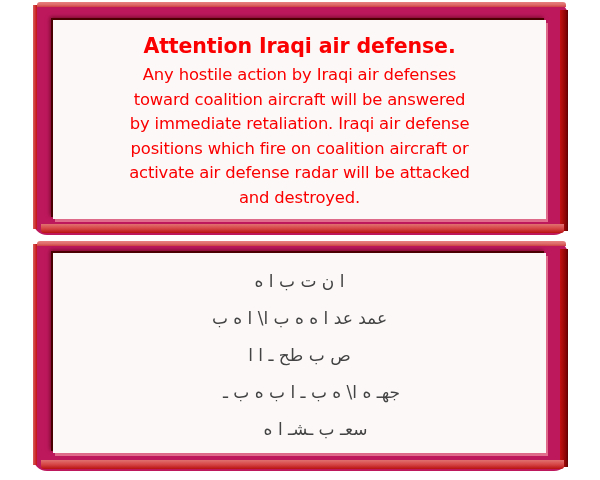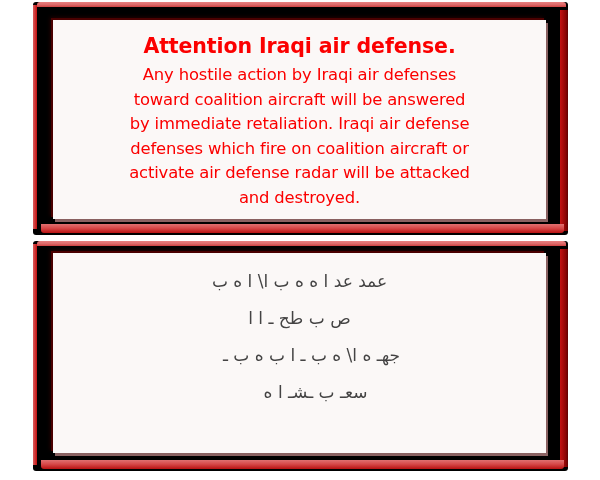--- a/index.html
+++ b/index.html
@@ -18,22 +18,22 @@
     position: relative;
     width: 600px;
     height: 480px;
     background: #ffffff;
   }
 
   
   .panel {
     position: absolute;
     box-sizing: border-box;
-    background: #000000;
-    border-radius: 3px;
+    background: #be185d;
+    border-radius: 14px;
   }
   
   .panel .bevel-hi {
     position: absolute;
     pointer-events: none;
   }
   .panel .bevel-hi.top {
     left: 4px;
     right: 2px;
     top: 0;
@@ -168,36 +168,37 @@
     <div class="bevel-lo right"></div>
     <div class="bevel-lo bottom"></div>
 
     <div class="field">
       <div class="english-body">
         <div class="headline">Attention Iraqi air defense.</div>
         <div class="para">
           <div class="line">Any hostile action by Iraqi air defenses</div>
           <div class="line">toward coalition aircraft will be answered</div>
           <div class="line">by immediate retaliation.  Iraqi air defense</div>
-          <div class="line">defenses which fire on coalition aircraft or</div>
+          <div class="line">positions which fire on coalition aircraft or</div>
           <div class="line">activate air defense radar will be attacked</div>
           <div class="line">and destroyed.</div>
         </div>
       </div>
     </div>
   </div>
 
   <div id="panel-arabic" class="panel">
     <div class="bevel-hi top"></div>
     <div class="bevel-hi left"></div>
     <div class="bevel-lo right"></div>
     <div class="bevel-lo bottom"></div>
 
     <div class="field">
       <div class="arabic-body">
+        <div class="line l1">ا ن ت ب ا ه</div>
         <div class="line l2">عمد عد ا ه ه ب ا\ ا ه ب</div>
         <div class="line l3">ص ب طح ـ ا ا</div>
         <div class="line l4">جهـ ه ا\ ه ب ـ ا ب ه ب ـ</div>
         <div class="line l5">سعـ ب ـشـ ا ه</div>
       </div>
     </div>
   </div>
 
 </div>
 

